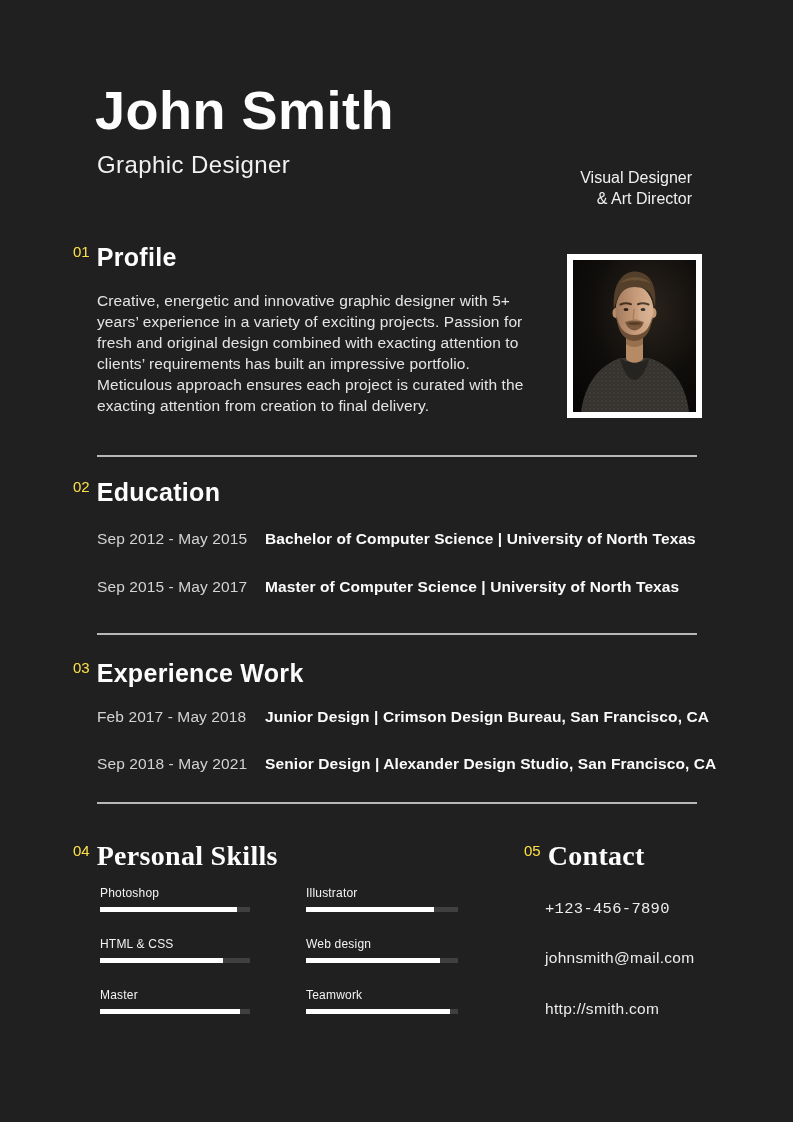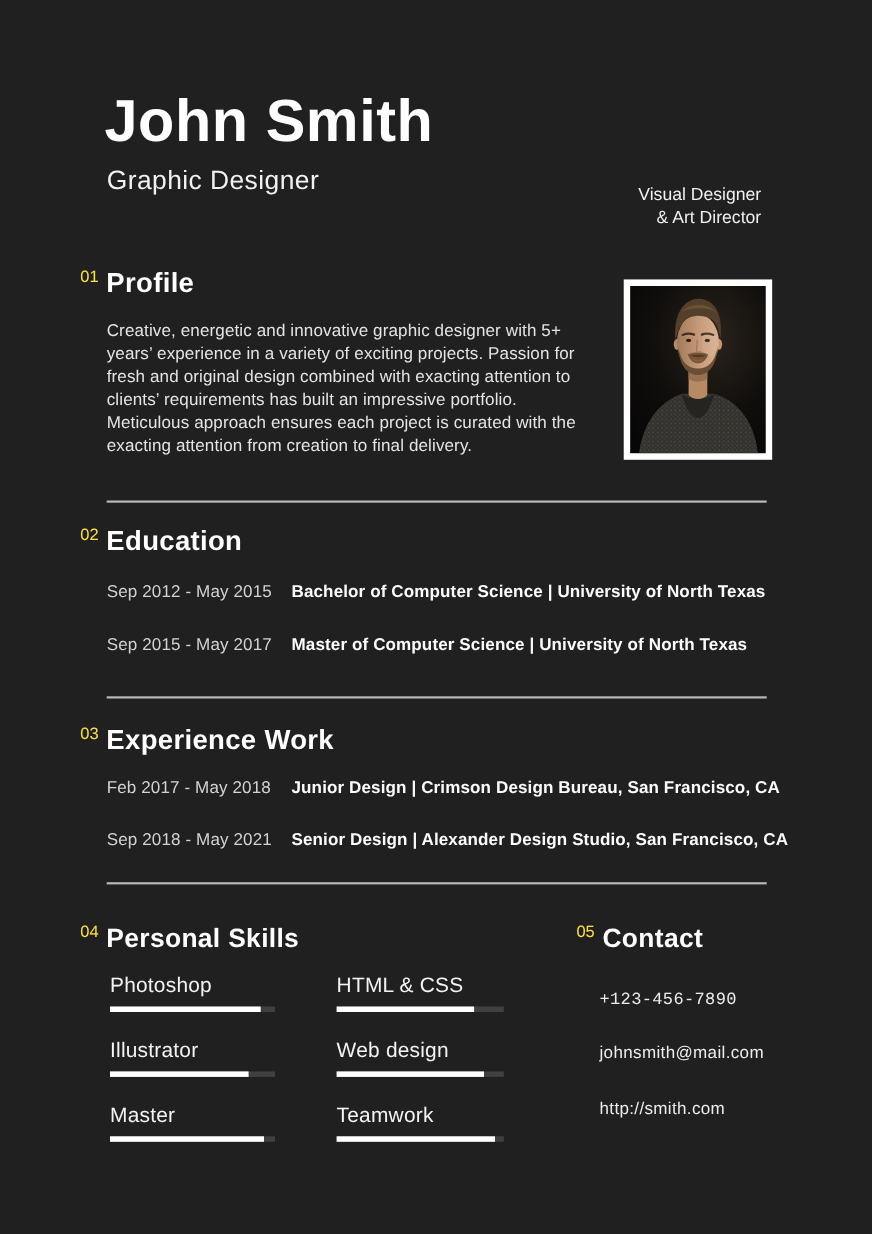--- a/index.html
+++ b/index.html
@@ -28,21 +28,21 @@
     text-align:right;font-size:16px;line-height:21px;color:#f0f0f0;
   }
 
   
   .sec-head{white-space:nowrap;}
   .sec-num{
     display:inline-block;font-size:15px;font-weight:400;color:#fde047;
     transform:translateY(-9px);margin-right:7px;
   }
   .sec-title{font-size:25px;font-weight:700;letter-spacing:0.3px;color:#fdfdfd;}
-  .sec-title.small{font-size:24px;}
+  .sec-title.small{font-size:28px;font-family:Liberation Serif, serif;}
 
   
   .profile-body{
     left:97px;top:290px;width:447px;
     font-size:15.5px;line-height:21px;color:#e4e4e4;letter-spacing:0.1px;
   }
 
   
   .portrait-frame{
     left:567px;top:254px;width:123px;height:152px;
@@ -60,21 +60,21 @@
     font-size:15.5px;letter-spacing:0.1px;white-space:nowrap;
   }
   .t-period{color:#d3d3d3;font-weight:400;}
   .t-desc{color:#fbfbfb;font-weight:700;}
 
   
   .skills-grid{
     left:100px;top:886px;width:360px;
     display:grid;grid-template-columns:150px 152px;column-gap:56px;row-gap:25px;
   }
-  .skill-label{font-size:19px;color:#f3f3f3;letter-spacing:0.2px;}
+  .skill-label{font-size:12px;color:#f3f3f3;letter-spacing:0.2px;}
   .skill-track{margin-top:7px;height:5px;background:#404040;}
   .skill-fill{height:100%;background:#ffffff;}
 
   
   .contact-item{left:545px;font-size:15.5px;color:#ececec;letter-spacing:0.3px;}
 </style>
 </head>
 <body>
 
 <div class="page">
@@ -177,29 +177,29 @@
     <span class="sec-num">04</span><span class="sec-title small">Personal Skills</span>
   </div>
   <div class="abs skills-grid">
     <div>
       <div class="skill-label">Photoshop</div>
       <div class="skill-track">
           <div class="skill-fill" style="width: 91%;"></div>
         </div>
     </div>
     <div>
+      <div class="skill-label">Illustrator</div>
+      <div class="skill-track">
+          <div class="skill-fill" style="width: 84%;"></div>
+        </div>
+    </div>
+    <div>
       <div class="skill-label">HTML &amp; CSS</div>
       <div class="skill-track">
           <div class="skill-fill" style="width: 82%;"></div>
-        </div>
-    </div>
-    <div>
-      <div class="skill-label">Illustrator</div>
-      <div class="skill-track">
-          <div class="skill-fill" style="width: 84%;"></div>
         </div>
     </div>
     <div>
       <div class="skill-label">Web design</div>
       <div class="skill-track">
           <div class="skill-fill" style="width: 88%;"></div>
         </div>
     </div>
     <div>
       <div class="skill-label">Master</div>

